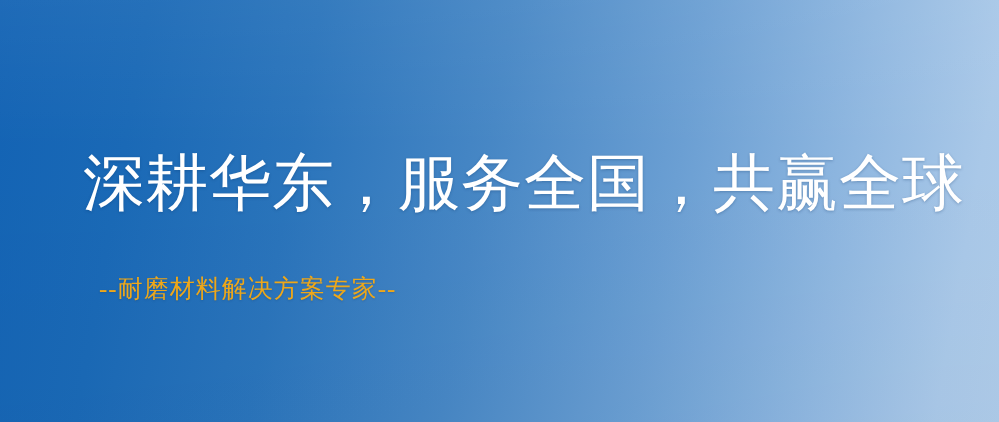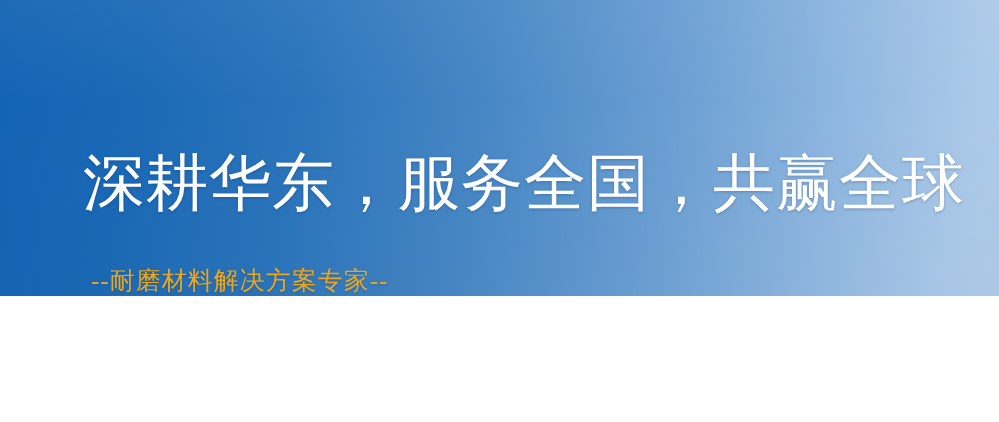--- a/index.html
+++ b/index.html
@@ -5,21 +5,21 @@
 <style>
   html, body {
     margin: 0;
     padding: 0;
     background: #ffffff;
   }
 
   .banner {
     position: relative;
     width: 999px;
-    height: 296px;
+    height: 422px;
     overflow: hidden;
     
     background: linear-gradient(100deg,
         #1363b4 0%,
         #1a69b6 14%,
         #2a74bb 30%,
         #4787c5 48%,
         #6b9fd3 66%,
         #8fb7e0 82%,
         #a9c8e8 94%,
@@ -55,21 +55,21 @@
     white-space: nowrap;
     text-shadow: 0 1px 3px rgba(10,50,100,0.30);
     z-index: 3;
   }
 
   
   .subtitle {
     position: absolute;
     left: 87px;
     top: 264px;
-    margin: 4px;
+    margin: 12px;
     font-family: "Liberation Serif", "DejaVu Serif", serif;
     font-size: 25px;
     line-height: 1;
     font-weight: 400;
     color: #eda71a;
     letter-spacing: 1px;
     white-space: nowrap;
     text-shadow: 0 1px 2px rgba(20,60,110,0.25);
     z-index: 3;
   }

